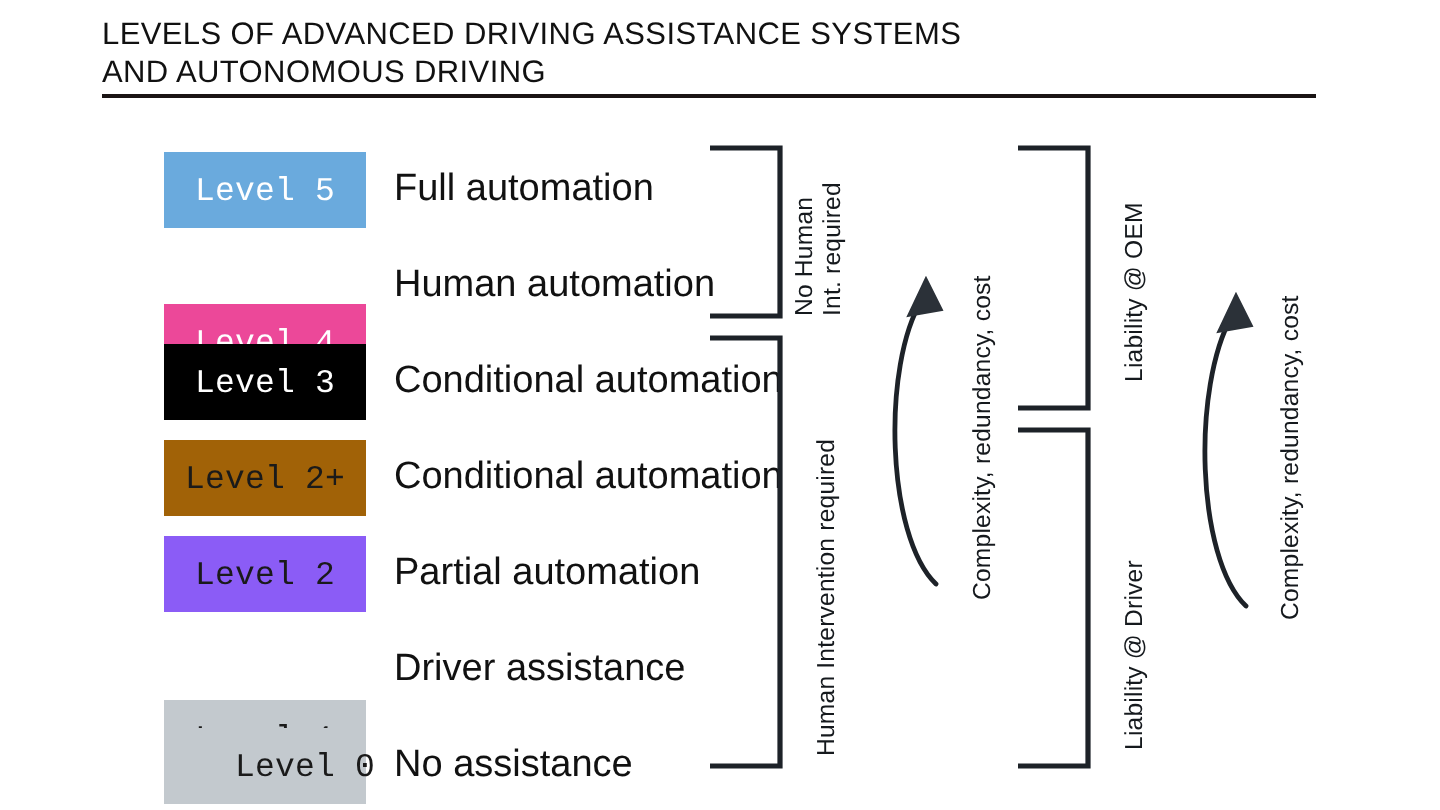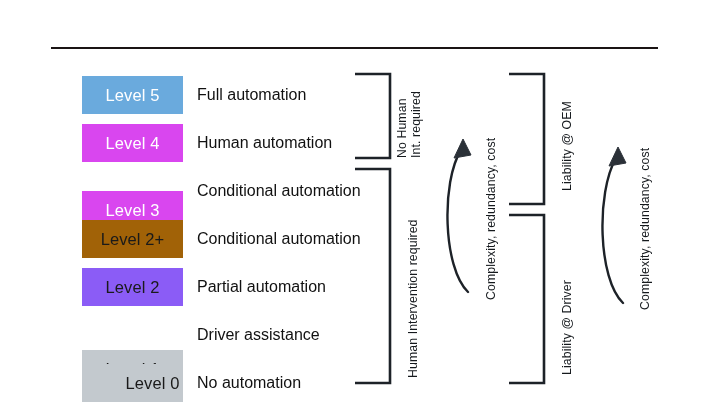--- a/index.html
+++ b/index.html
@@ -51,34 +51,35 @@
   .level-box {
     position: absolute;
     left: 0;
     top: 0;
     width: 101px;
     height: 38px;
     display: flex;
     align-items: center;
     justify-content: center;
     box-sizing: border-box;
+    font-family: Liberation Mono, monospace;
   }
   .level-box-label {
     font-size: 16.5px;
     letter-spacing: 0.1px;
     white-space: nowrap;
   }
   .level-desc {
     position: absolute;
     left: 115px;
     top: 0;
     height: 38px;
     display: flex;
     align-items: center;
-    font-size: 16px;
+    font-size: 19px;
     color: #111111;
     white-space: nowrap;
   }
 
   
   #annotation-svg {
     position: absolute;
     left: 0;
     top: 0;
     width: 720px;
@@ -94,37 +95,41 @@
     line-height: 14px;
     letter-spacing: 0.1px;
   }
   .vlabel.two-line { line-height: 13.5px; }
 </style>
 </head>
 <body>
 
 <div id="canvas">
 
+  <div id="title-block">
+    <div class="title-line">LEVELS OF ADVANCED DRIVING ASSISTANCE SYSTEMS</div>
+    <div class="title-line">AND AUTONOMOUS DRIVING</div>
+  </div>
   <div id="title-rule"></div>
 
   <div id="levels-container">
       <div class="level-row" style="top: 76px;">
         <div class="level-box" style="background: rgb(106, 170, 221);">
           <span class="level-box-label" style="color: rgb(255, 255, 255);">Level 5</span>
         </div>
         <div class="level-desc">Full automation</div>
       </div>
       <div class="level-row" style="top: 124px;">
-        <div class="level-box" style="background: #d946ef;">
+        <div class="level-box" style="background: #ec4899; margin-top: 28px;">
           <span class="level-box-label" style="color: rgb(255, 255, 255);">Level 4</span>
         </div>
         <div class="level-desc">Human automation</div>
       </div>
       <div class="level-row" style="top: 172px;">
-        <div class="level-box" style="background: #d946ef; margin-top: 19px;">
+        <div class="level-box" style="background: #000000;">
           <span class="level-box-label" style="color: rgb(255, 255, 255);">Level 3</span>
         </div>
         <div class="level-desc">Conditional automation</div>
       </div>
       <div class="level-row" style="top: 220px;">
         <div class="level-box" style="background: #a16207;">
           <span class="level-box-label" style="color: rgb(26, 26, 26);">Level 2+</span>
         </div>
         <div class="level-desc">Conditional automation</div>
       </div>
@@ -137,21 +142,21 @@
       <div class="level-row" style="top: 316px;">
         <div class="level-box" style="background: rgb(195, 201, 206); margin-top: 34px;">
           <span class="level-box-label" style="color: rgb(26, 26, 26);">Level 1</span>
         </div>
         <div class="level-desc">Driver assistance</div>
       </div>
       <div class="level-row" style="top: 364px;">
         <div class="level-box" style="background: rgb(195, 201, 206);">
           <span class="level-box-label" style="color: rgb(26, 26, 26); margin-left: 40px;">Level 0</span>
         </div>
-        <div class="level-desc">No automation</div>
+        <div class="level-desc">No assistance</div>
       </div>
     </div>
 
   <svg id="annotation-svg" viewBox="0 0 720 405">
 
     <path d="M 355 74 L 390 74 L 390 158 L 355 158" fill="none" stroke="#1d2228" stroke-width="2.6"></path>
 
     <path d="M 355 169 L 390 169 L 390 383 L 355 383" fill="none" stroke="#1d2228" stroke-width="2.6"></path>
 
     <path d="M 509 74 L 544 74 L 544 204 L 509 204" fill="none" stroke="#1d2228" stroke-width="2.6"></path>

